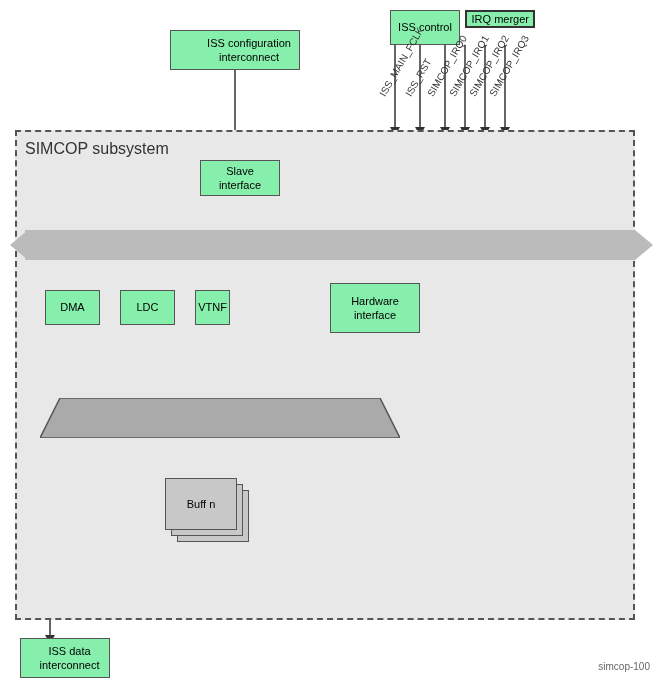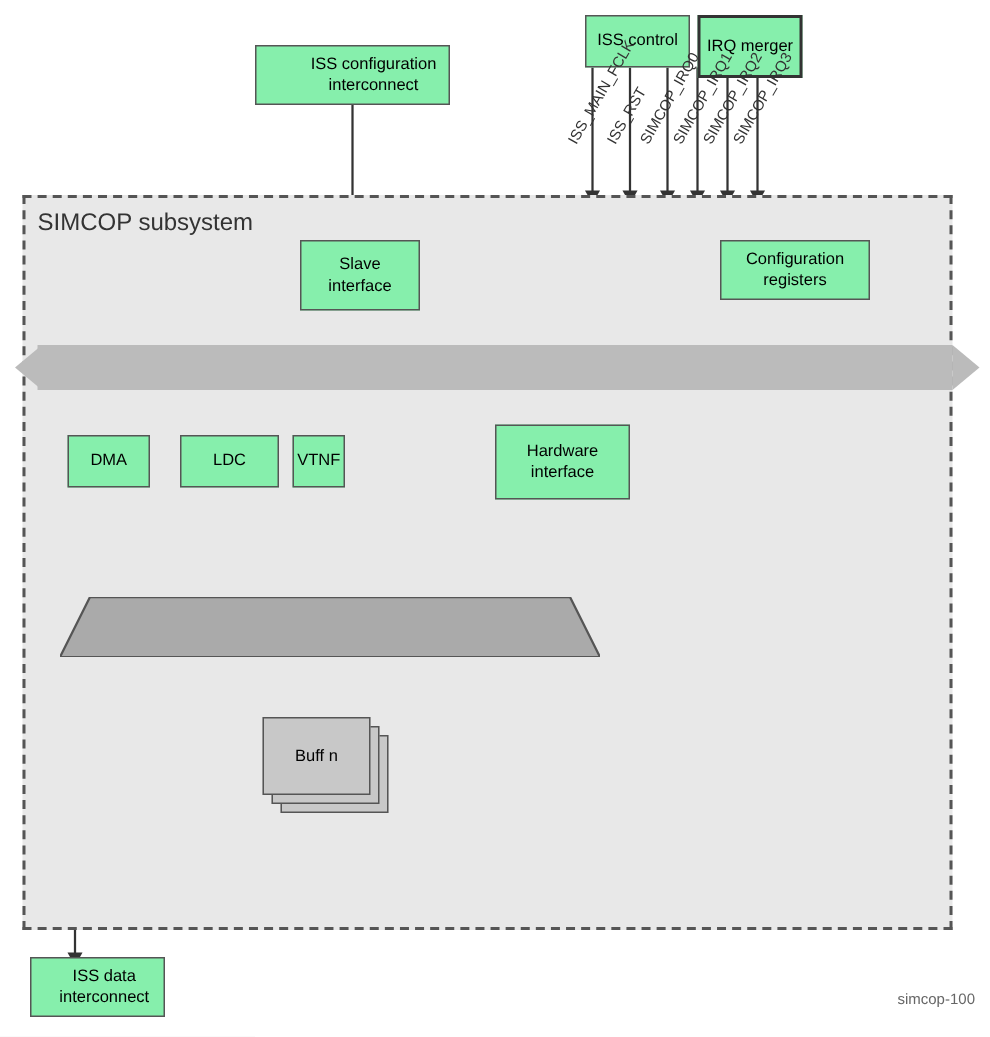--- a/index.html
+++ b/index.html
@@ -48,22 +48,23 @@
       left: 390px;
       width: 70px;
       height: 35px;
     }
 
     
     .irq-merger {
       top: 10px;
       left: 465px;
       width: 70px;
-      height: 42px;
+      height: 18px;
       border: 2px solid #333;
+      justify-content: flex-end;
     }
 
     
     .simcop-subsystem {
       position: absolute;
       top: 130px;
       left: 15px;
       width: 620px;
       height: 490px;
       border: 2px dashed #555;
@@ -76,21 +77,21 @@
       left: 25px;
       font-size: 16px;
       color: #333;
     }
 
     
     .slave-interface {
       top: 160px;
       left: 200px;
       width: 80px;
-      height: 47px;
+      height: 36px;
     }
 
     
     .config-registers {
       top: 160px;
       left: 480px;
       width: 100px;
       height: 40px;
     }
 
@@ -132,21 +133,21 @@
       top: 290px;
       left: 45px;
       width: 55px;
       height: 35px;
     }
 
     
     .ldc-block {
       top: 290px;
       left: 120px;
-      width: 66px;
+      width: 55px;
       height: 35px;
     }
 
     
     .vtnf-block {
       top: 290px;
       left: 195px;
       width: 35px;
       height: 35px;
     }
@@ -159,21 +160,20 @@
       height: 50px;
     }
 
     
     .buff-stack {
       position: absolute;
       top: 478px;
       left: 165px;
       width: 80px;
       height: 60px;
-      margin-left: 10px;
     }
 
     .buff-block {
       position: absolute;
       background: #c8c8c8;
       border: 1px solid #555;
       display: flex;
       align-items: center;
       justify-content: center;
     }
@@ -310,23 +310,20 @@
   <div class="rotated-text" style="top:90px; left:472px; transform: rotate(-60deg);">SIMCOP_IRQ2</div>
   <div class="rotated-text" style="top:90px; left:492px; transform: rotate(-60deg);">SIMCOP_IRQ3</div>
 
   <div class="simcop-subsystem"></div>
   <div class="simcop-label">SIMCOP subsystem</div>
 
   <div class="block slave-interface">
     <span>Slave interface</span>
   </div>
 
-  <div class="block config-registers">
-    <span>Configuration registers</span>
-  </div>
 
   <div class="h-arrow-bar"></div>
   <div class="h-arrow-left"></div>
   <div class="h-arrow-right"></div>
 
   <div class="block dma-block">
     <span>DMA</span>
   </div>
 
   <div class="block ldc-block">

